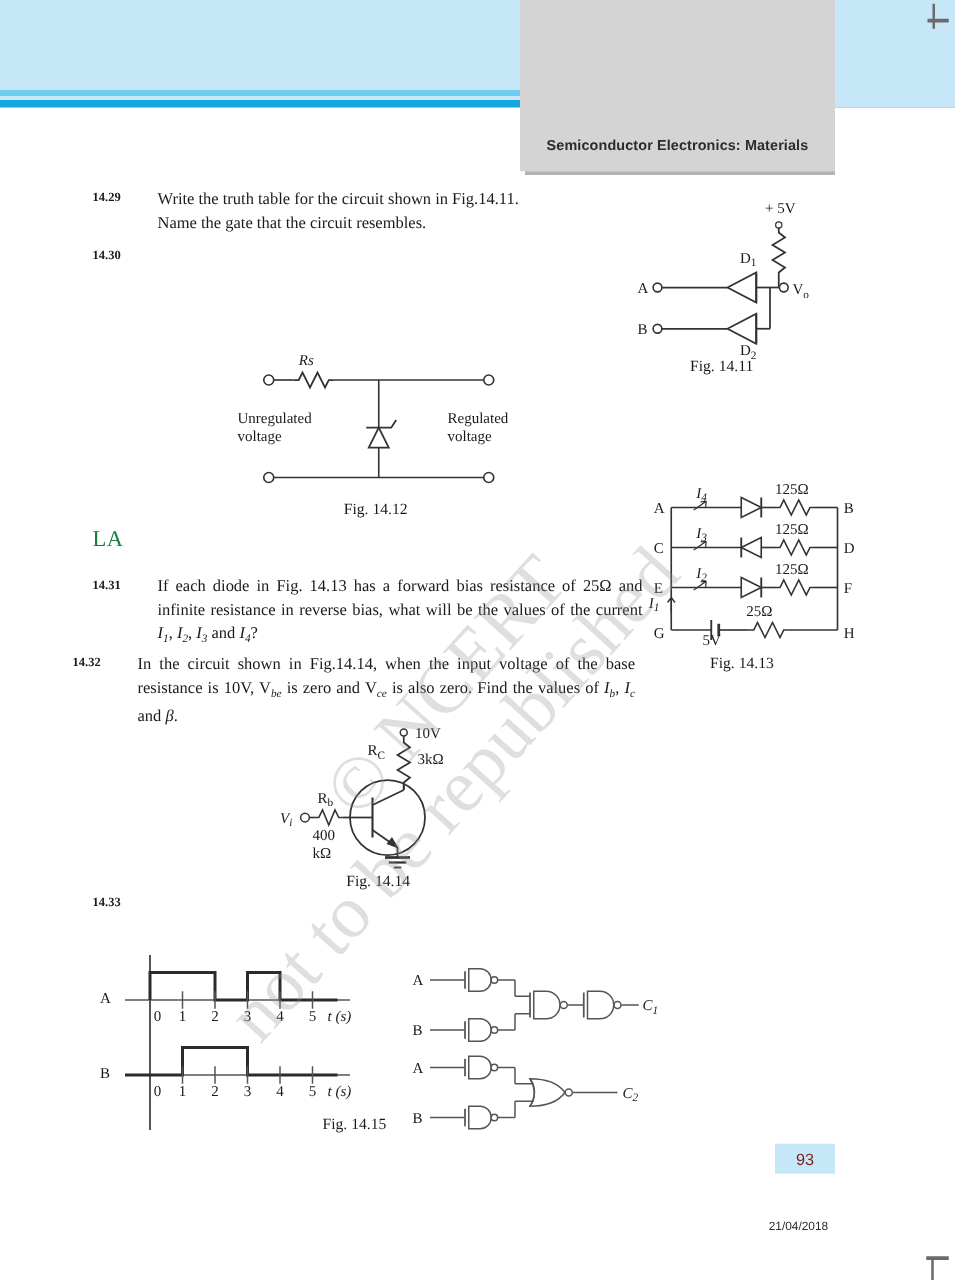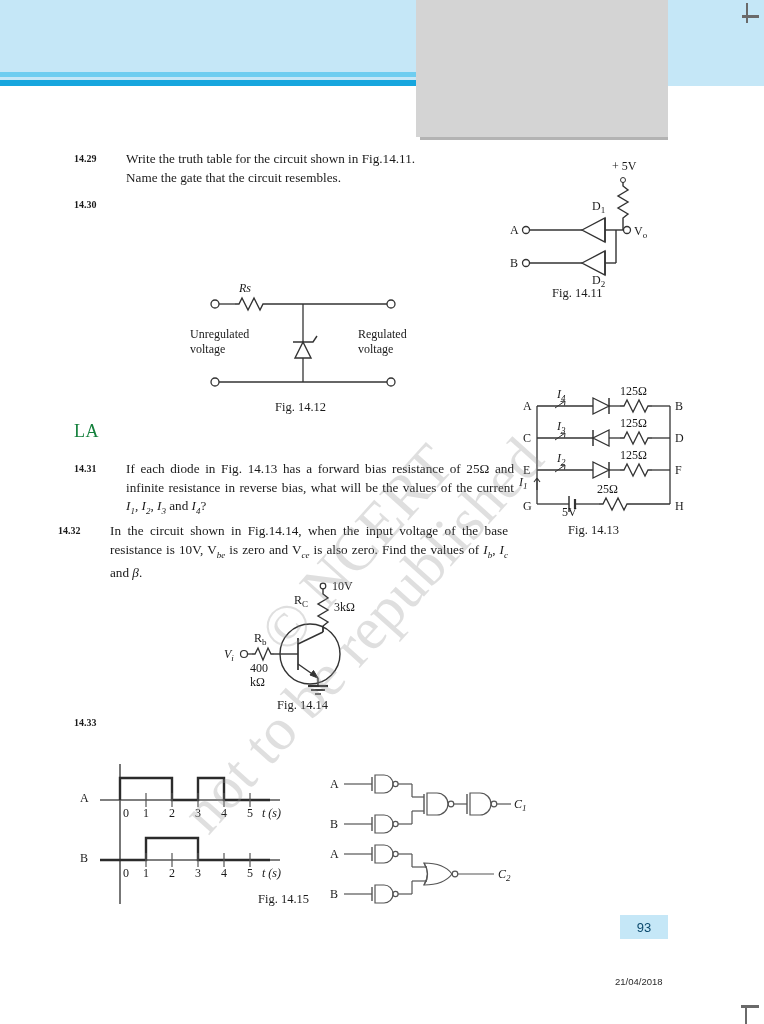--- a/index.html
+++ b/index.html
@@ -152,21 +152,21 @@
   #page-number-box {
     position: absolute;
     left: 620px; top: 915px;
     width: 48px; height: 24px;
     background: #c5e7f7;
     display: flex;
     align-items: center;
     justify-content: center;
     font-family: "Liberation Sans", sans-serif;
     font-size: 13px;
-    color: #0c4a6e;
+    color: #7f1d1d;
   }
   #footer-date {
     position: absolute;
     left: 615px; top: 976px;
     font-family: "Liberation Sans", sans-serif;
     font-size: 9.5px;
     color: #2b2b2b;
   }
 
   svg { display: block; overflow: visible; }
@@ -183,20 +183,21 @@
 <body>
 
 <div id="header-band"></div>
 <div id="header-rule-thin"></div>
 <div id="header-gap"></div>
 <div id="header-rule-thick"></div>
 <div id="header-band-right-fill"></div>
 
 <div id="chapter-title-box">
   <div class="ttl">
+    <div>Semiconductor Electronics: Materials</div>
   </div>
 </div>
 <div id="chapter-title-shadow"></div>
 
 <div class="crop-v" style="left:746px; top:3px; height:20px;"></div>
 <div class="crop-h" style="left:742px; top:15px; width:17px;"></div>
 <div class="crop-h" style="left:741px; top:1005px; width:18px;"></div>
 <div class="crop-v" style="left:745px; top:1008px; height:16px;"></div>
 
 <div class="q" style="left:74px; top:150px; width:400px;">

